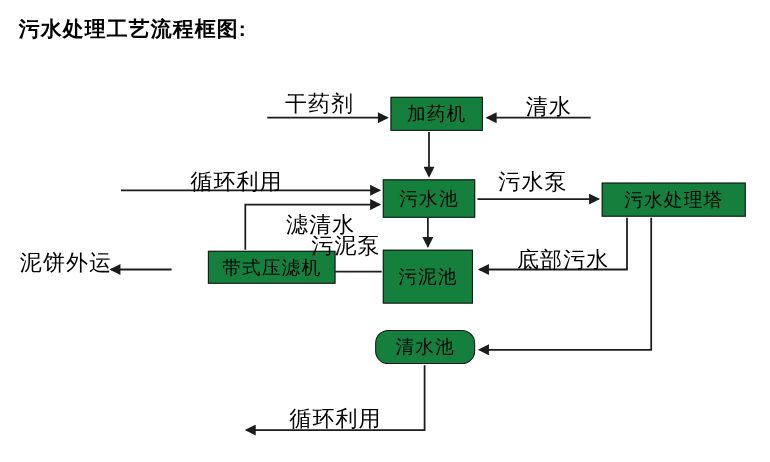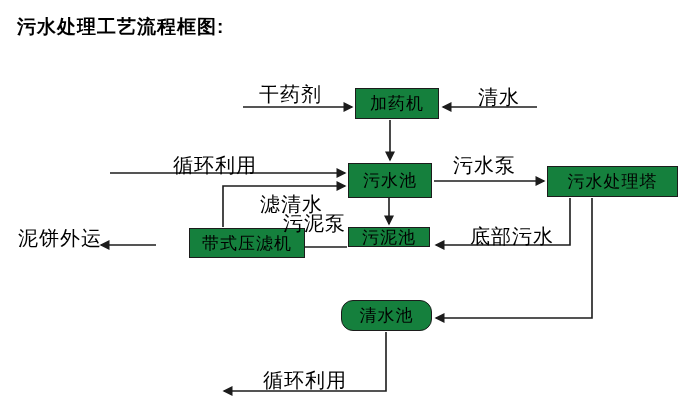--- a/index.html
+++ b/index.html
@@ -77,21 +77,21 @@
       <path d="M570,198 L570,245 L436,245" marker-end="url(#arr)"></path>
       <path d="M592,198 L592,318 L436,318" marker-end="url(#arr)"></path>
       <path d="M156,245 L101,245" marker-end="url(#arr)"></path>
       <path d="M386,332 L386,391 L224,391" marker-end="url(#arr)"></path>
     </g>
   </svg>
 
   <div class="node" style="left:355px; top:88px; width:84px; height:31px;">加药机</div>
   <div class="node" style="left:348px; top:163px; width:84px; height:35px;">污水池</div>
   <div class="node" style="left:547px; top:166px; width:131px; height:31px;">污水处理塔</div>
-  <div class="node" style="left:348px; top:227px; width:82px; height:20px;">污泥池</div>
+  <div class="node" style="left:348px; top:227px; width:82px; height:49px;">污泥池</div>
   <div class="node" style="left:157px; top:228px; width:116px; height:30px;margin-left:32px;">带式压滤机</div>
   <div class="node" style="left:341px; top:300px; width:91px; height:31px;border-radius:12px;">清水池</div>
 
   <div class="elabel" style="left:259px; top:81px;">干药剂</div>
   <div class="elabel" style="left:478px; top:84px;">清水</div>
   <div class="elabel" style="left:173px; top:152px;">循环利用</div>
   <div class="elabel" style="left:260px; top:191px;">滤清水</div>
   <div class="elabel" style="left:453px; top:152px;">污水泵</div>
   <div class="elabel" style="left:283px; top:210px;text-align:center;">污泥泵</div>
   <div class="elabel" style="left:470px; top:223px;">底部污水</div>

